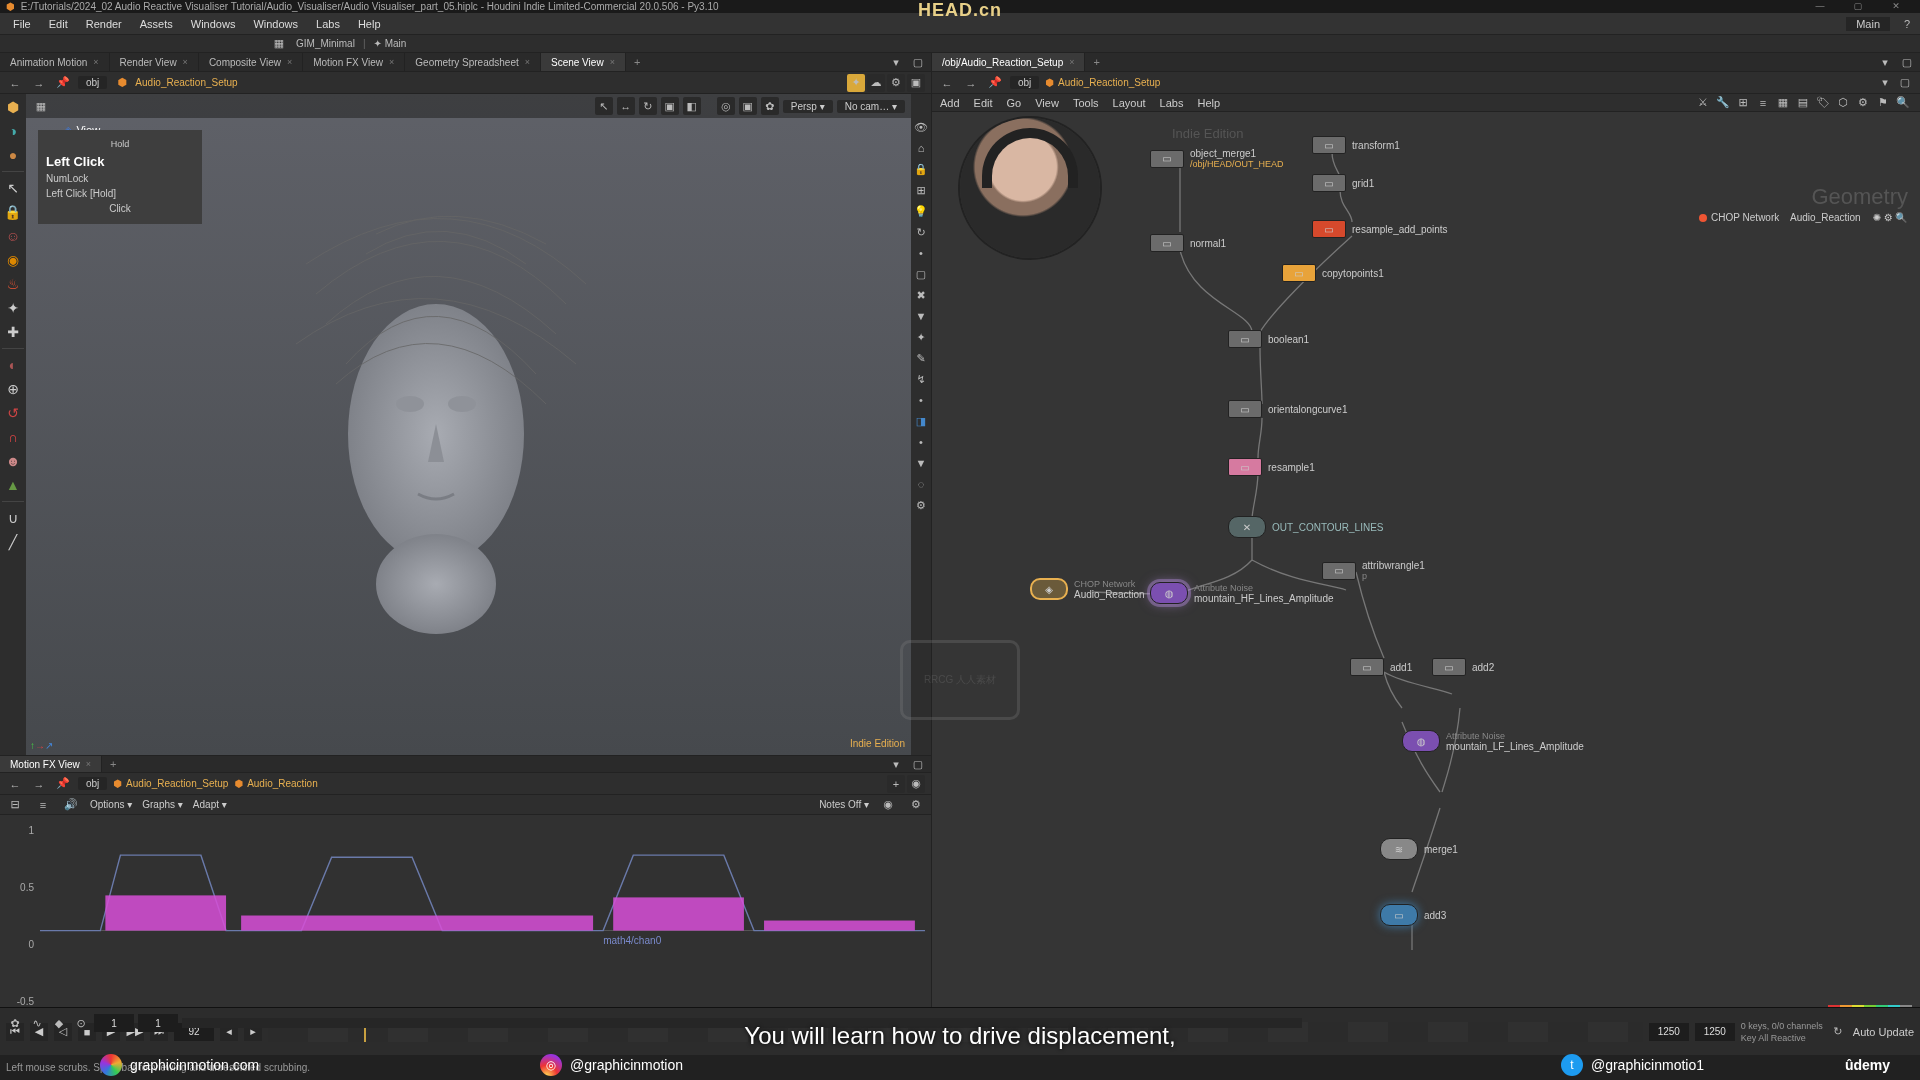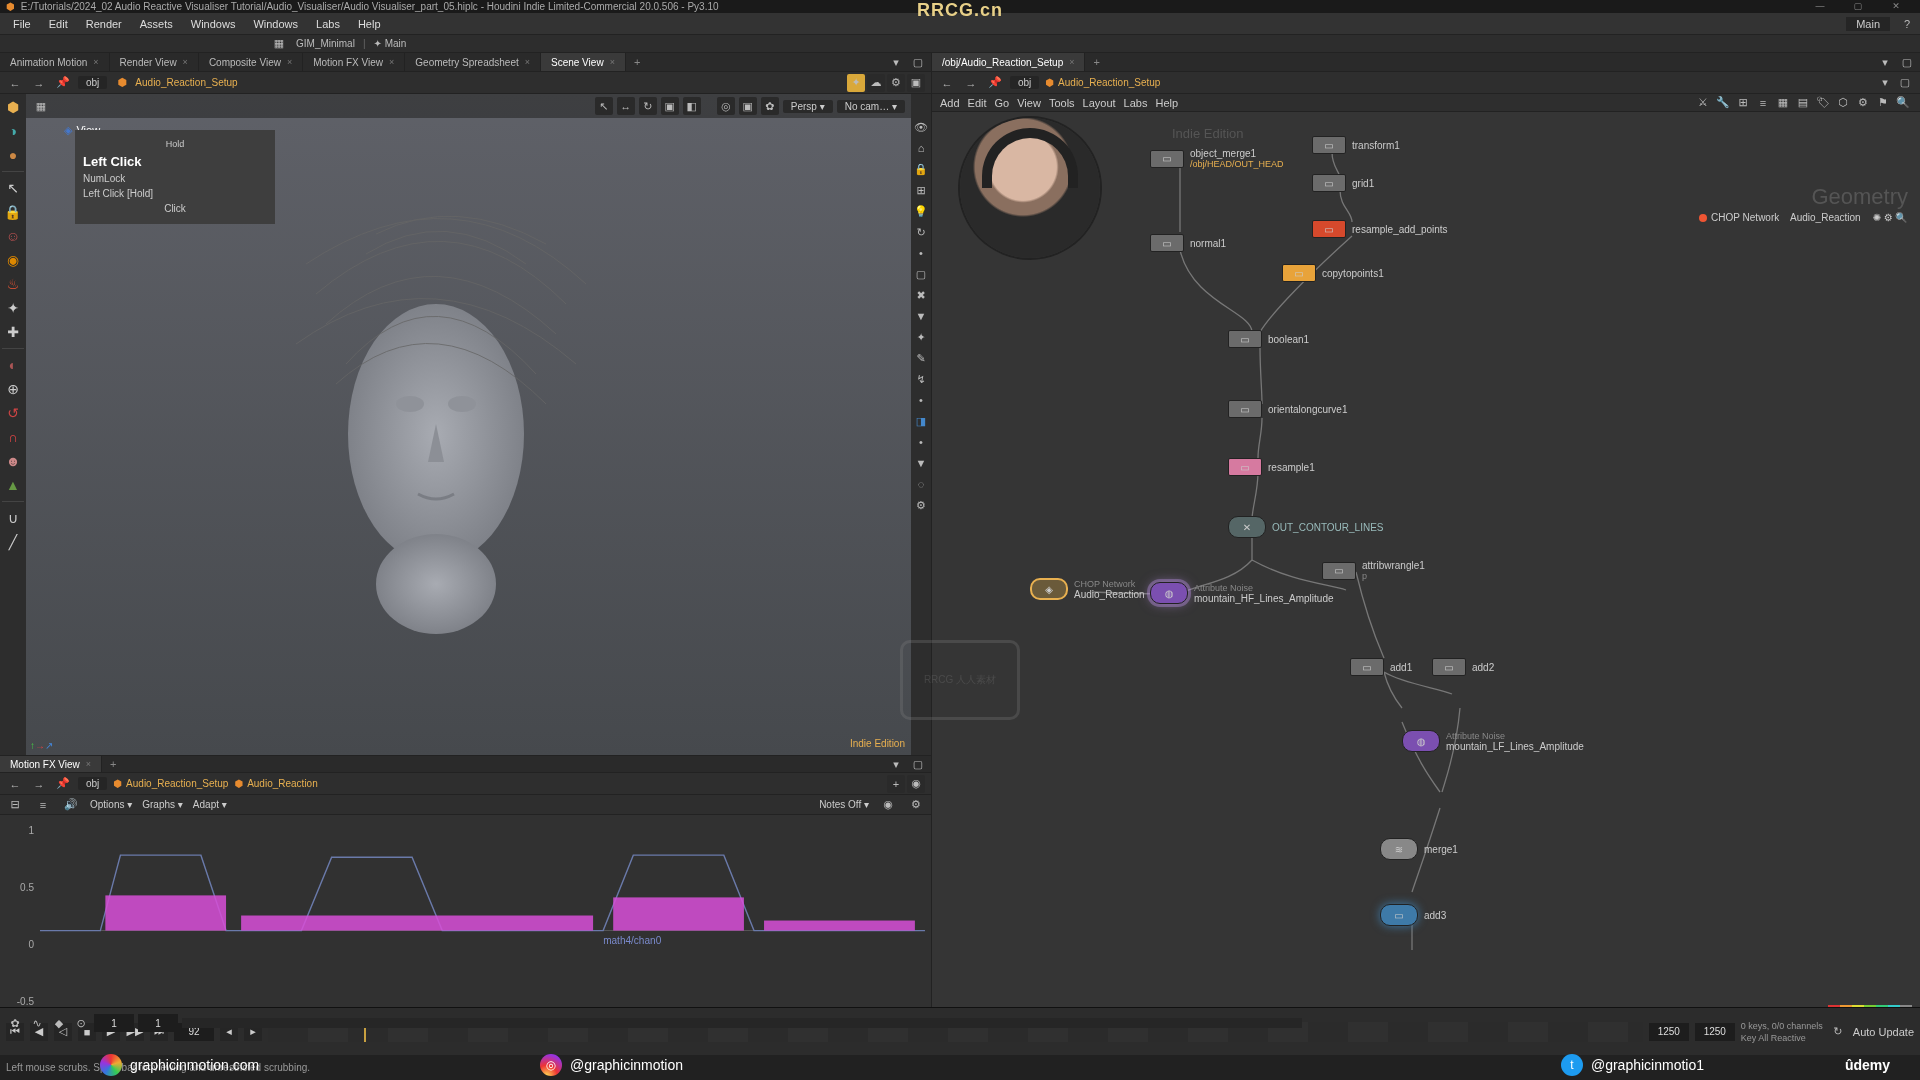--- a/index.html
+++ b/index.html
@@ -45,21 +45,21 @@
 .shelf-l { width:26px; background:#2d2d2d; display:flex; flex-direction:column; align-items:center; padding-top:2px; gap:2px; }
 .shelf-l .sep { height:1px; width:22px; background:#444; margin:3px 0; }
 .viewport { flex:1; background:linear-gradient(#5f6168,#46494d); position:relative; }
 .view-top { position:absolute; top:0; left:0; right:0; height:24px; display:flex; align-items:center; padding:0 6px; background:rgba(40,40,40,.6); gap:4px; }
 .view-top .r { margin-left:auto; display:flex; gap:4px; }
 .view-top .pill { background:#2a2a2a; padding:1px 8px; border-radius:2px; font-size:10px; }
 .shelf-r { width:20px; background:#2d2d2d; display:flex; flex-direction:column; align-items:center; padding-top:24px; gap:3px; }
 .sicon { width:22px; height:22px; display:flex; align-items:center; justify-content:center; font-size:14px; }
 
 
-.hintbox { position:absolute; top:36px; left:12px; width:200px; background:#3e3e3e; padding:8px; font-size:10px; line-height:1.5;margin-left:37px; }
+.hintbox { position:absolute; top:36px; left:12px; width:164px; background:#3e3e3e; padding:8px; font-size:10px; line-height:1.5; }
 .hintbox .title { font-weight:bold; font-size:13px; color:#fff; }
 .hintbox .hold { text-align:center; font-size:9px; color:#ccc; }
 
 
 .view-badge { position:absolute; top:28px; left:28px; padding:2px 10px; font-size:11px; color:#fff; }
 .ie-tag { position:absolute; bottom:6px; right:6px; color:#e8b050; font-size:10px; }
 .axis { position:absolute; left:4px; bottom:4px; font-size:10px; }
 
 
 .head { position:absolute; left:260px; top:110px; width:300px; height:440px; }
@@ -78,21 +78,21 @@
 .swatches { display:flex; gap:1px; }
 .sw { width:12px; height:12px; }
 
 
 .timeline { position:absolute; left:0; right:0; bottom:25px; height:48px; background:#2c2c2c; border-top:1px solid #111; display:flex; align-items:center; padding:0 6px; gap:6px; }
 .tbtn { width:18px; height:18px; display:inline-flex; align-items:center; justify-content:center; background:#252525; }
 .frame-in { width:40px; height:18px; background:#1d1d1d; color:#ddd; text-align:center; font-size:10px; display:flex; align-items:center; justify-content:center; }
 .status { position:absolute; left:0; right:0; bottom:0; height:25px; background:#212121; color:#999; font-size:10px; display:flex; align-items:center; padding:0 6px; }
 
 
-.netmenu { height:18px; background:#2e2e2e; display:flex; align-items:center; padding:0 8px; gap:8px; font-size:11px; border-bottom:1px solid #222; }
+.netmenu { height:18px; background:#2e2e2e; display:flex; align-items:center; padding:0 8px; gap:14px; font-size:11px; border-bottom:1px solid #222; }
 .net-header { position:absolute; right:12px; top:72px; font-size:22px; color:#555; }
 .net-sub { position:absolute; right:12px; top:100px; font-size:10px; display:flex; align-items:center; gap:4px; }
 .net-sub .dot { width:8px; height:8px; background:#e53; border-radius:50%; }
 .net-canvas { flex:1; background:#353535; position:relative; overflow:hidden; }
 .wm-ie { position:absolute; top:14px; left:240px; color:#555; font-size:13px; }
 
 
 .palette { position:absolute; right:8px; bottom:2px; display:grid; grid-template-columns:repeat(7,12px); grid-auto-rows:12px; gap:0; }
 .palette span { width:12px; height:12px; }
 
@@ -112,21 +112,21 @@
 .subs .cn { font-size:28px; font-weight:bold; text-shadow:0 0 4px #000; }
 .subs .en { font-size:24px; text-shadow:0 0 4px #000; }
 .social { position:absolute; bottom:4px; height:22px; display:flex; align-items:center; gap:8px; font-size:14px; color:#fff; }
 .social .circ { width:22px; height:22px; border-radius:50%; display:inline-flex; align-items:center; justify-content:center; font-size:12px; }
 .watermark-top { position:absolute; left:50%; top:0; transform:translateX(-50%); font-size:18px; color:#e8d088; font-weight:bold; letter-spacing:1px; }
 .center-logo { position:absolute; left:50%; top:50%; transform:translate(-50%,100px); width:120px; height:80px; border:3px solid #888; border-radius:10px; opacity:.25; display:flex; align-items:center; justify-content:center; color:#888; font-size:10px; }
 </style>
 </head>
 <body>
 
-<div class="watermark-top">RRCG.cn</div>
+<div class="watermark-top">HEAD.cn</div>
 
 <div class="titlebar">
   <span style="color:#e78b2f;margin-right:6px">⬢</span>
   <span>E:/Tutorials/2024_02 Audio Reactive Visualiser Tutorial/Audio_Visualiser/Audio Visualiser_part_05.hiplc - Houdini Indie Limited-Commercial 20.0.506 - Py3.10</span>
   <div class="win-btns">
     <span>—</span>
     <span>▢</span>
     <span>✕</span>
   </div>
 </div>
@@ -642,20 +642,21 @@
   <div class="frame-in">1</div>
   <div class="frame-in">1</div>
   <div style="width:1120px;height:10px;background:#262626"></div>
 </div>
 
 <div class="status">
     <span>Left mouse scrubs. Spacebar for viewing and unrestricted scrubbing.</span>
   </div>
 
 <div class="subs">
+  <div class="en"><span>You will learn how to drive displacement,</span></div>
 </div>
 <div class="center-logo">RRCG 人人素材</div>
 
 <div class="social" style="left:100px">
   <span class="circ" style="background:conic-gradient(#e33,#ea3,#3c5,#37d,#93d,#e33)"></span>
   <span>graphicinmotion.com</span>
 </div>
 <div class="social" style="left:540px">
   <span class="circ" style="background:radial-gradient(circle at 30% 100%,#fd5,#e33 40%,#93d 80%)">◎</span>
   <span>@graphicinmotion</span>

